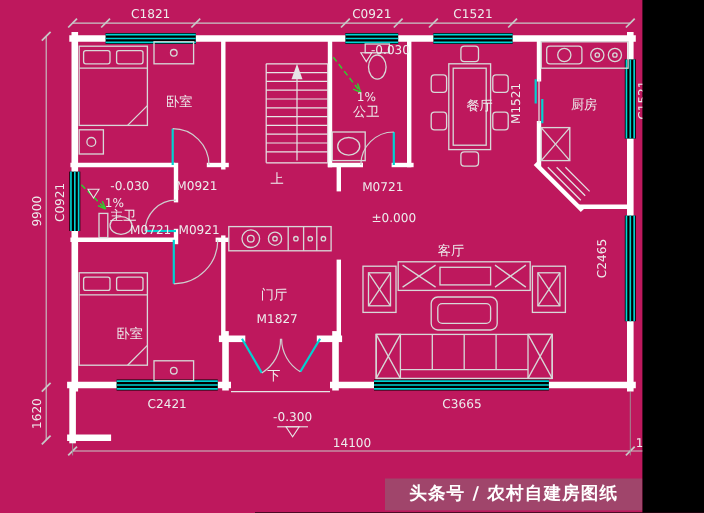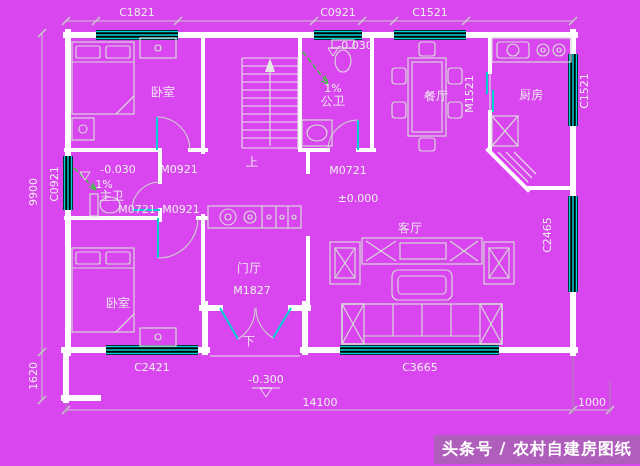--- a/index.html
+++ b/index.html
@@ -1,36 +1,36 @@
 <!DOCTYPE html>
 <html><head>
 <meta charset="utf-8">
 <style>
   html,body{margin:0;padding:0;background:#000;}
-  #canvas{position:relative;width:640px;height:466px;background:#d946ef;overflow:hidden;
+  #canvas{position:relative;width:584px;height:466px;background:#be185d;overflow:hidden;
           font-family:"DejaVu Sans",sans-serif;}
   svg{position:absolute;left:0;top:0;}
   svg text{fill:#ededed;font-family:"DejaVu Sans",sans-serif;font-size:11px;}
   svg text.room{font-size:12px;}
   .wall{stroke:#ffffff;stroke-width:6;stroke-linecap:square;}
   .iwall{stroke:#ffffff;stroke-width:4;stroke-linecap:square;}
   .thin{stroke:#e6e6e6;stroke-width:1.1;fill:none;}
   .furn{stroke:#d8d8d8;stroke-width:1.2;fill:none;}
   .win{stroke:#00d2d2;stroke-width:1.5;}
   .winbg{fill:#000000;}
   .leaf{stroke:#00d2d2;stroke-width:2;}
   .arc{stroke:#cfcfcf;stroke-width:1.1;fill:none;}
   .dim{stroke:#c8c8c8;stroke-width:1;}
   .tick{stroke:#c8c8c8;stroke-width:1.6;}
   .ext{stroke:#9a9a9a;stroke-width:0.8;}
   .green{stroke:#2bd42b;stroke-width:1.3;stroke-dasharray:5 3;fill:none;}
   .greenh{stroke:#2bd42b;stroke-width:1.3;fill:none;}
   .lvl{stroke:#e6e6e6;stroke-width:1;fill:none;}
   #watermark{position:absolute;right:0;bottom:2px;background:rgba(125,125,125,0.45);
-             color:#fff;font-weight:bold;font-size:16px;padding:4px 8px;letter-spacing:1px;}
+             color:#fff;font-weight:bold;font-size:16px;padding:4px 22px;letter-spacing:1px;}
 </style>
 </head>
 <body>
 
 <div id="canvas">
 <svg width="640" height="466" viewBox="0 0 640 466">
 
   <g>
     <line class="dim" x1="66" y1="21" x2="573" y2="21"></line>
     <line class="tick" x1="62" y1="25" x2="70" y2="17"></line>

